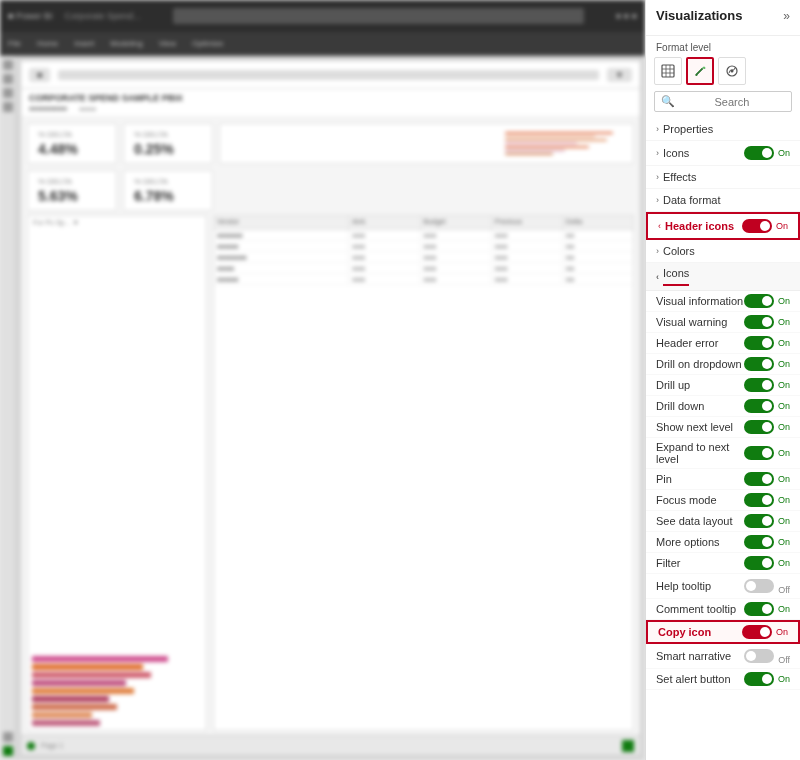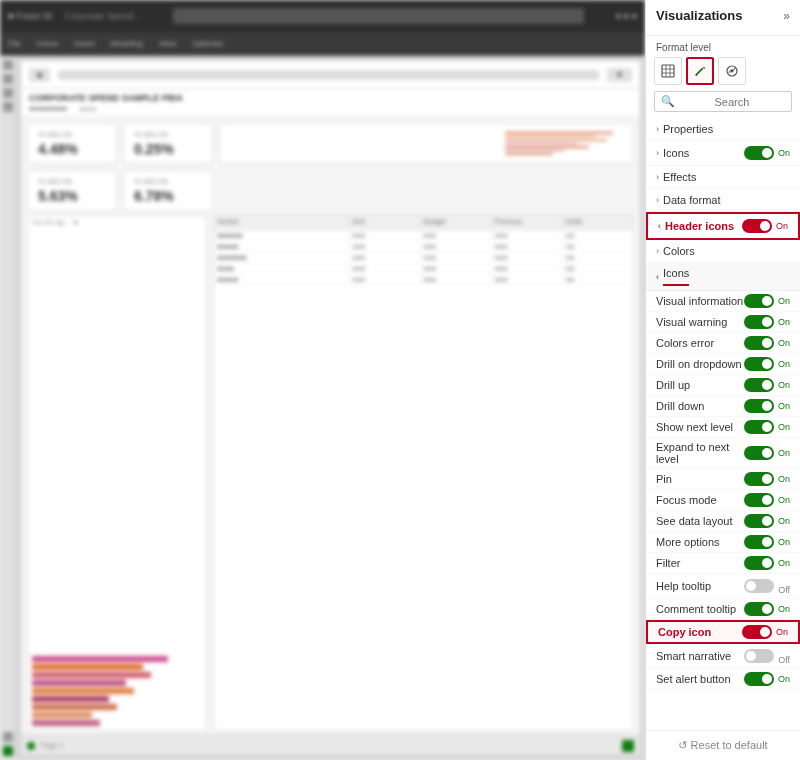--- a/index.html
+++ b/index.html
@@ -687,21 +687,21 @@
         <div class="toggle">
             <div class="toggle-track on">
               <div class="toggle-thumb"></div>
             </div>
           </div>
         <span class="toggle-label on">On</span>
       </div>
     </div>
 
     <div class="icon-item-row">
-      <span class="icon-item-label">Colors error</span>
+      <span class="icon-item-label">Header error</span>
       <div class="toggle-wrap">
         <div class="toggle">
             <div class="toggle-track on">
               <div class="toggle-thumb"></div>
             </div>
           </div>
         <span class="toggle-label on">On</span>
       </div>
     </div>
 
@@ -880,14 +880,13 @@
             <div class="toggle-track on">
               <div class="toggle-thumb"></div>
             </div>
           </div>
         <span class="toggle-label on">On</span>
       </div>
     </div>
 
   </div>
 
-  <div class="reset-btn">↺ Reset to default</div>
 </div>
 
 </body></html>

